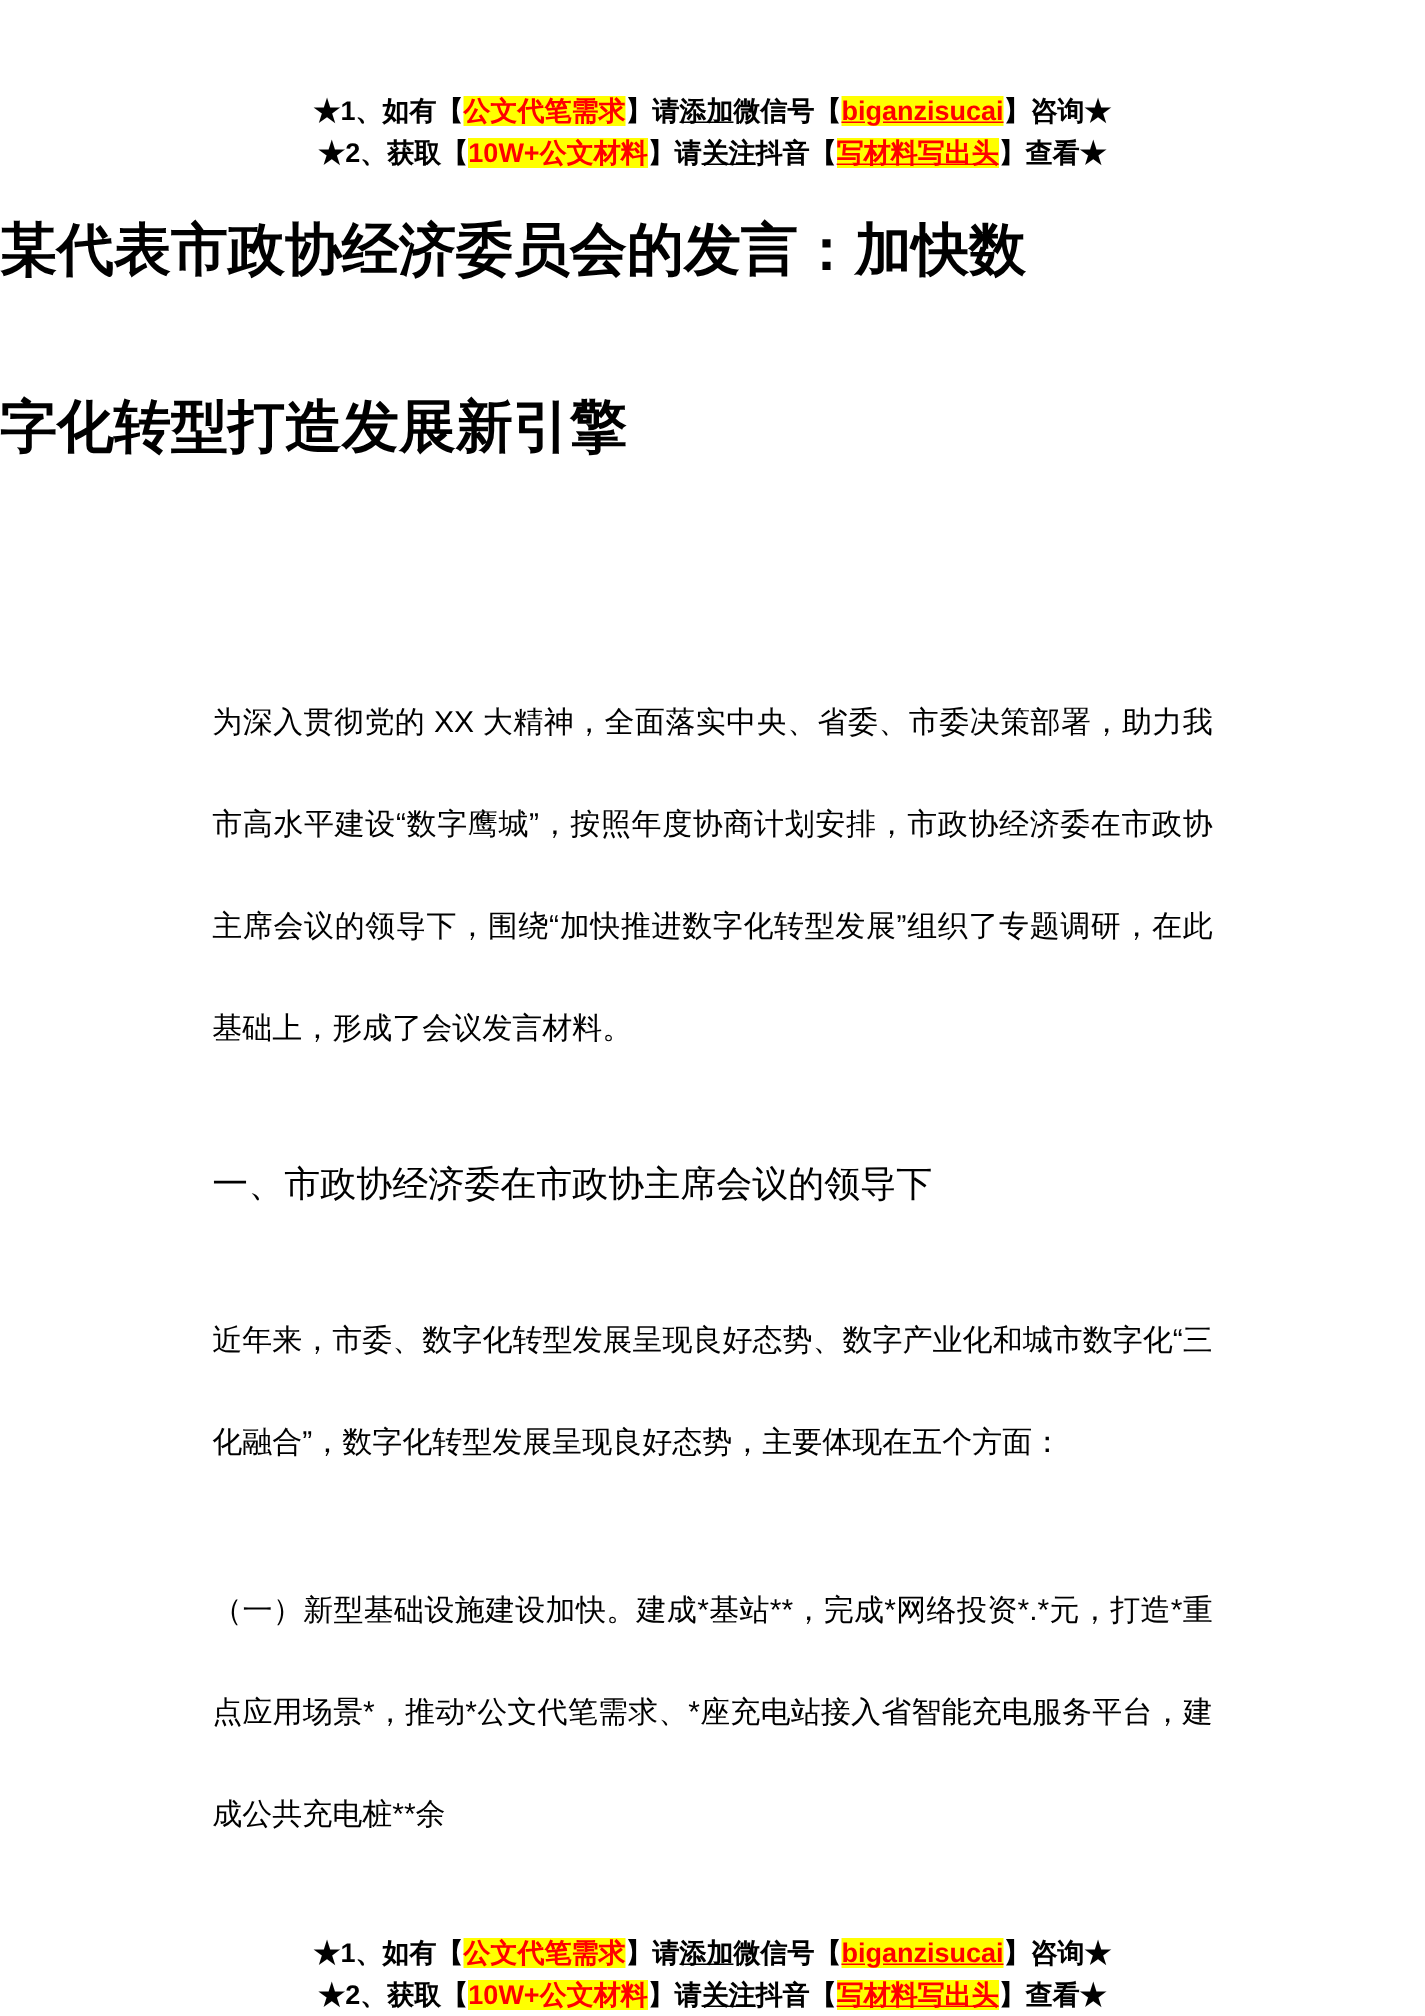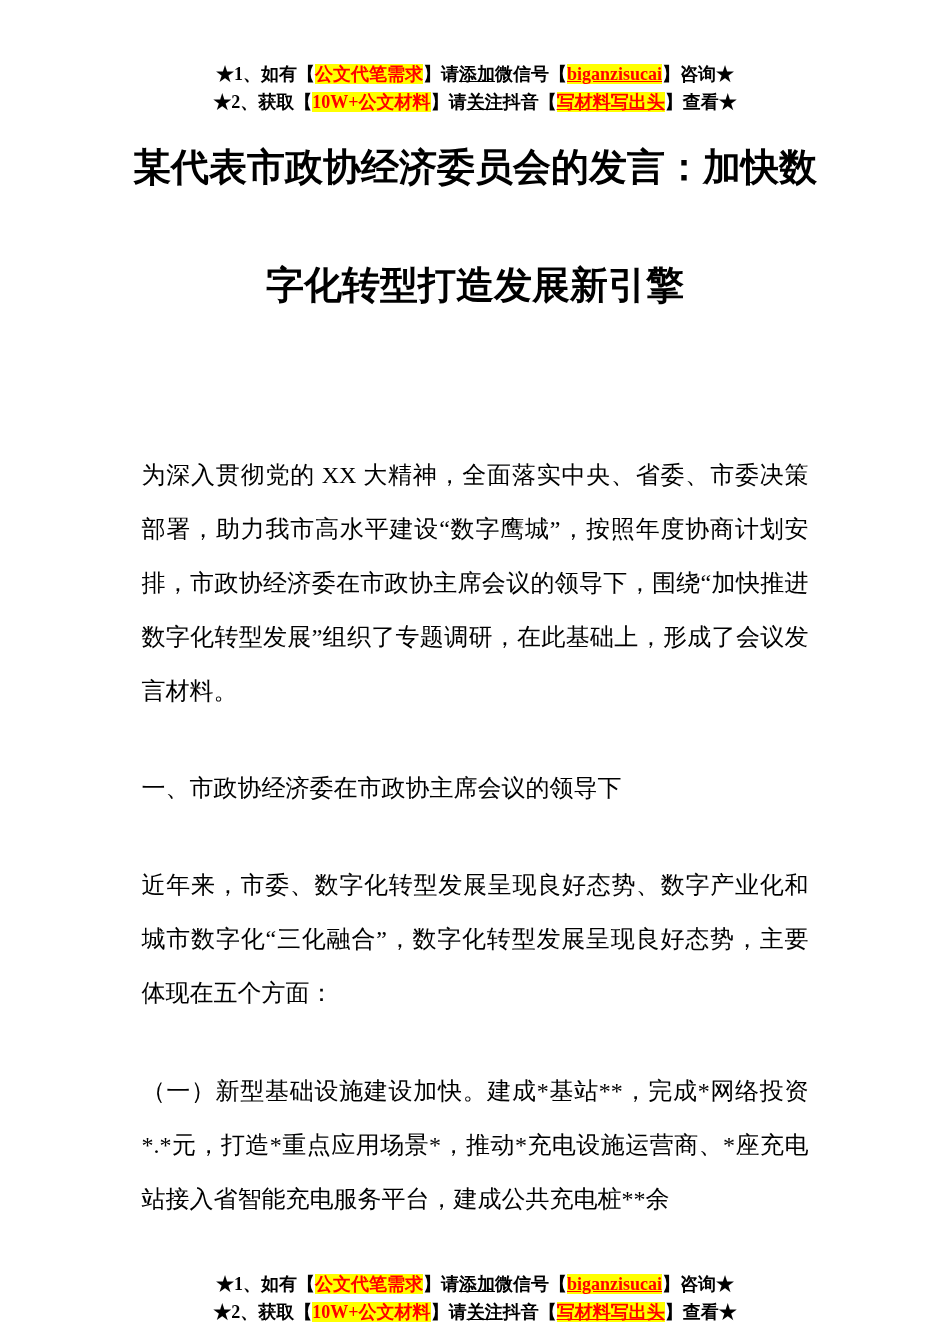--- a/index.html
+++ b/index.html
@@ -2,50 +2,50 @@
 <html><head>
 <meta charset="utf-8">
 <style>
   html, body { margin: 0; padding: 0; background: #ffffff; }
   .page {
     width: 950px;
     height: 1344px;
     margin: 0 auto;
     background: #ffffff;
     color: #000000;
-    font-family: Liberation Serif, serif;
+    font-family: Liberation Sans, sans-serif;
     overflow: hidden;
   }
   
   .promo {
     text-align: center;
     font-size: 18px;
     font-weight: bold;
     line-height: 28px;
     white-space: nowrap;
   }
   .promo-top { padding-top: 60px; }
   .promo-bottom { margin-top: 9px; }
   .hl { background: #ffff00; }
   .red { color: #ff0000; }
   .ul { text-decoration: underline; }
   
   .doc-title {
     margin: -8px auto 104px auto;
-    text-align: center;
+    text-align: left;
     font-size: 38px;
     font-weight: bold;
     line-height: 118px;
   }
   .title-line { white-space: nowrap; }
   
   .content { width: 667px; margin: 0 auto; }
   .para {
-    font-size: 24px;
-    line-height: 54px;
+    font-size: 20px;
+    line-height: 68px;
     margin: 0 0 44px 0;
     text-align: justify;
     text-justify: inter-ideograph;
   }
   .section-heading {
     font-size: 24px;
     line-height: 52px;
     margin: 0 0 44px 0;
     text-align: left;
     white-space: nowrap;
@@ -67,21 +67,21 @@
 
   <h1 class="doc-title">
     <div class="title-line">某代表市政协经济委员会的发言：加快数</div>
     <div class="title-line">字化转型打造发展新引擎</div>
   </h1>
 
   <div class="content">
     <p class="para">为深入贯彻党的 XX 大精神，全面落实中央、省委、市委决策部署，助力我市高水平建设“数字鹰城”，按照年度协商计划安排，市政协经济委在市政协主席会议的领导下，围绕“加快推进数字化转型发展”组织了专题调研，在此基础上，形成了会议发言材料。</p>
     <p class="section-heading">一、市政协经济委在市政协主席会议的领导下</p>
     <p class="para">近年来，市委、数字化转型发展呈现良好态势、数字产业化和城市数字化“三化融合”，数字化转型发展呈现良好态势，主要体现在五个方面：</p>
-    <p class="para">（一）新型基础设施建设加快。建成*基站**，完成*网络投资*.*元，打造*重点应用场景*，推动*充电设施运营商、*座充电站接入省智能充电服务平台，建成公共充电桩**余</p>
+    <p class="para">（一）新型基础设施建设加快。建成*基站**，完成*网络投资*.*元，打造*重点应用场景*，推动*公文代笔需求、*座充电站接入省智能充电服务平台，建成公共充电桩**余</p>
   </div>
 
   <div class="promo promo-bottom">
     <div class="promo-line">
       <span>★1、如有【</span><span class="hl red">公文代笔需求</span><span>】请</span><span class="ul">添加</span><span>微信号【</span><span class="hl red ul">biganzisucai</span><span>】咨询★</span>
     </div>
     <div class="promo-line">
       <span>★2、获取【</span><span class="hl red">10W+公文材料</span><span>】请</span><span class="ul">关注</span><span>抖音【</span><span class="hl red ul">写材料写出头</span><span>】查看★</span>
     </div>
   </div>

